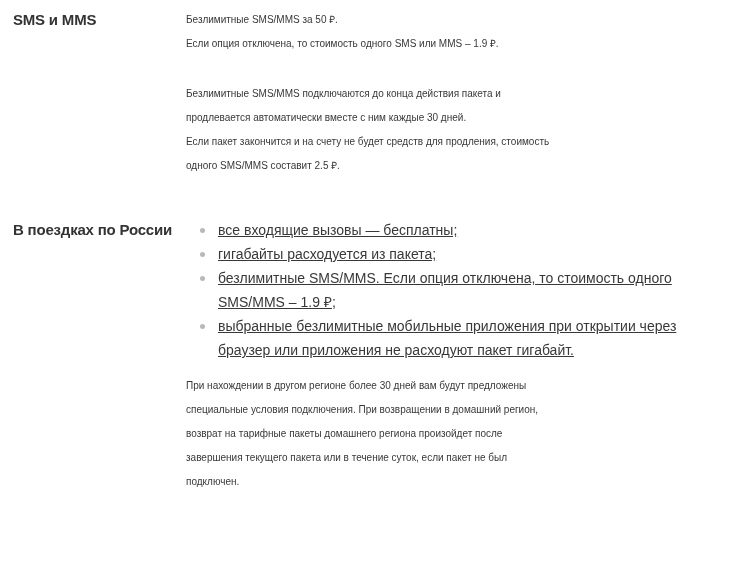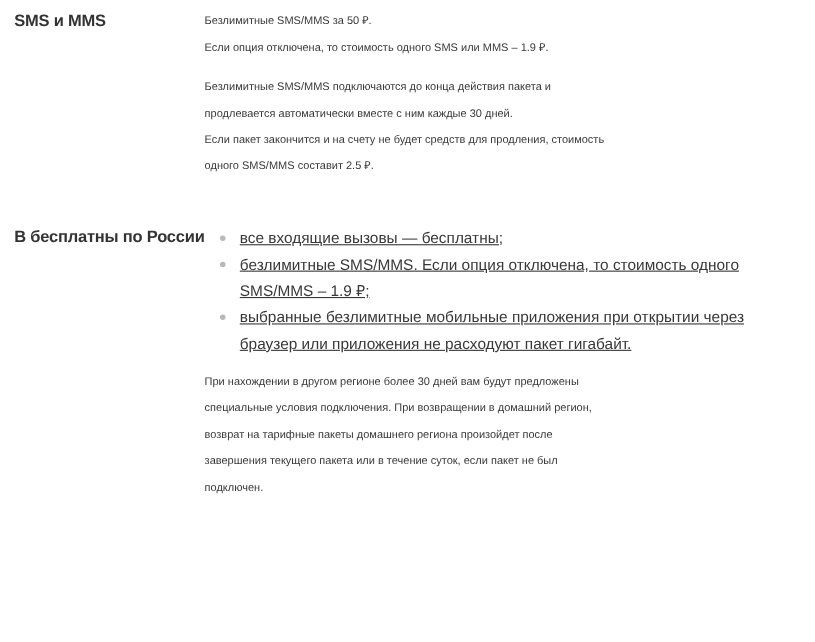--- a/index.html
+++ b/index.html
@@ -40,21 +40,21 @@
     max-width: 552px;
     padding-right: 4px;
   }
   .para {
     font-size: 10px;
     line-height: 24px;
     color: #383838;
     white-space: pre-line;
   }
   .para + .para {
-    margin-top: 12px;
+    margin-top: 26px;
   }
   ul.bullet-list {
     list-style: none;
     margin: 0;
     padding: 0;
   }
   ul.bullet-list li {
     display: flex;
     align-items: flex-start;
     text-decoration: underline;
@@ -92,27 +92,31 @@
 Если опция отключена, то стоимость одного SMS или MMS – 1.9 ₽.</div>
       <div class="para">Безлимитные SMS/MMS подключаются до конца действия пакета и
 продлевается автоматически вместе с ним каждые 30 дней.
 Если пакет закончится и на счету не будет средств для продления, стоимость
 одного SMS/MMS составит 2.5 ₽.</div>
     </div>
   </div>
 
   <div class="section-row second">
     <div class="label-col">
-      <div class="label">В бесплатны по России</div>
+      <div class="label">В поездках по России</div>
     </div>
     <div class="content-col">
       <ul class="bullet-list">
         <li>
           <span class="bullet-dot"></span>
           <span class="bullet-text">все входящие вызовы — бесплатны;</span>
+        </li>
+        <li>
+          <span class="bullet-dot"></span>
+          <span class="bullet-text">гигабайты расходуется из пакета;</span>
         </li>
         <li>
           <span class="bullet-dot"></span>
           <span class="bullet-text">безлимитные SMS/MMS. Если опция отключена, то стоимость одного
 SMS/MMS – 1.9 ₽;</span>
         </li>
         <li>
           <span class="bullet-dot"></span>
           <span class="bullet-text">выбранные безлимитные мобильные приложения при открытии через
 браузер или приложения не расходуют пакет гигабайт.</span>

